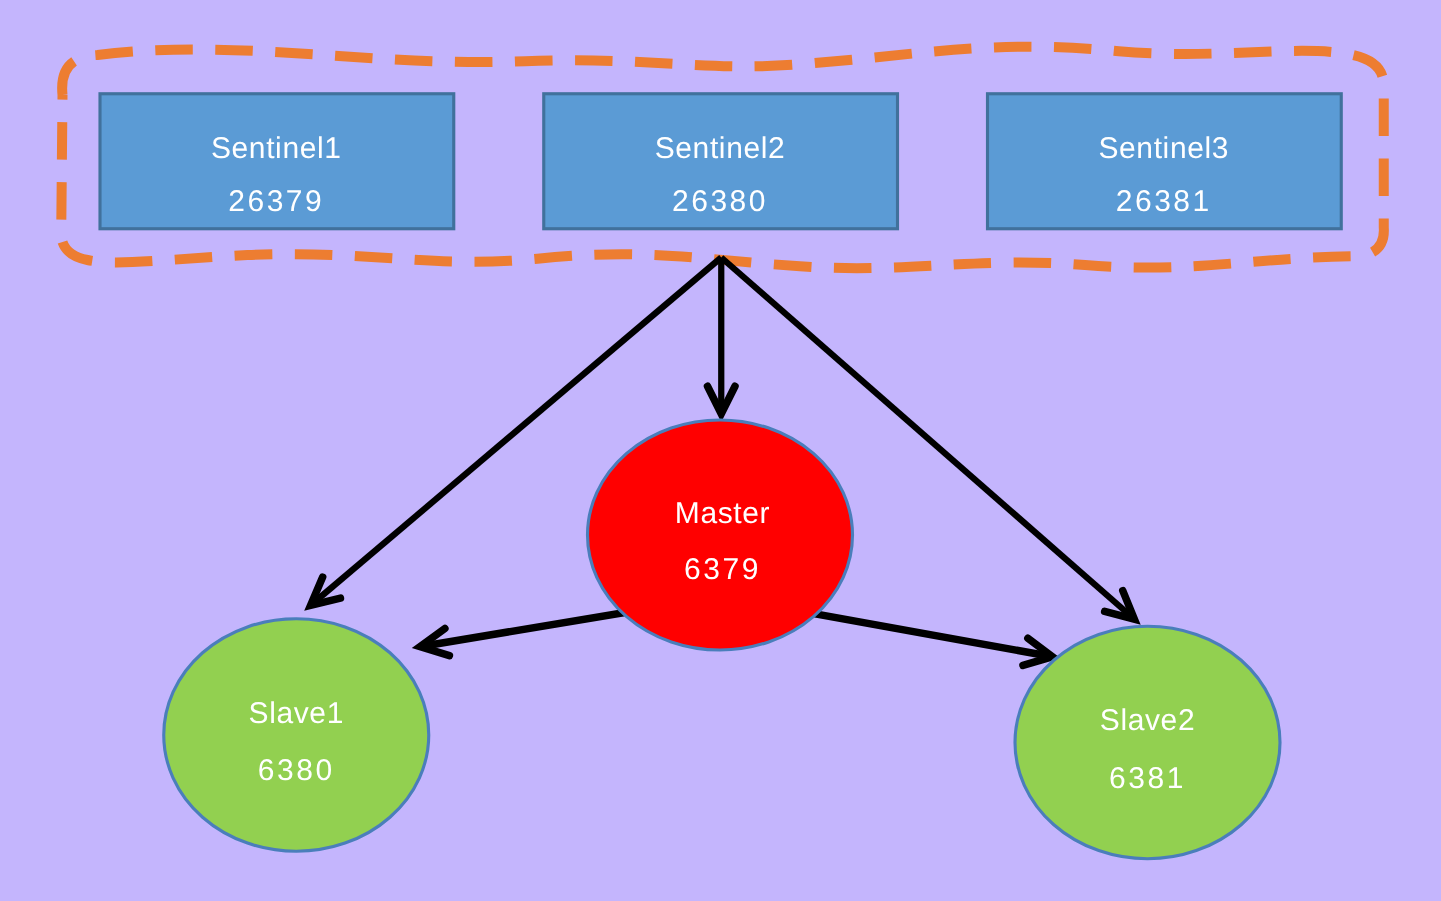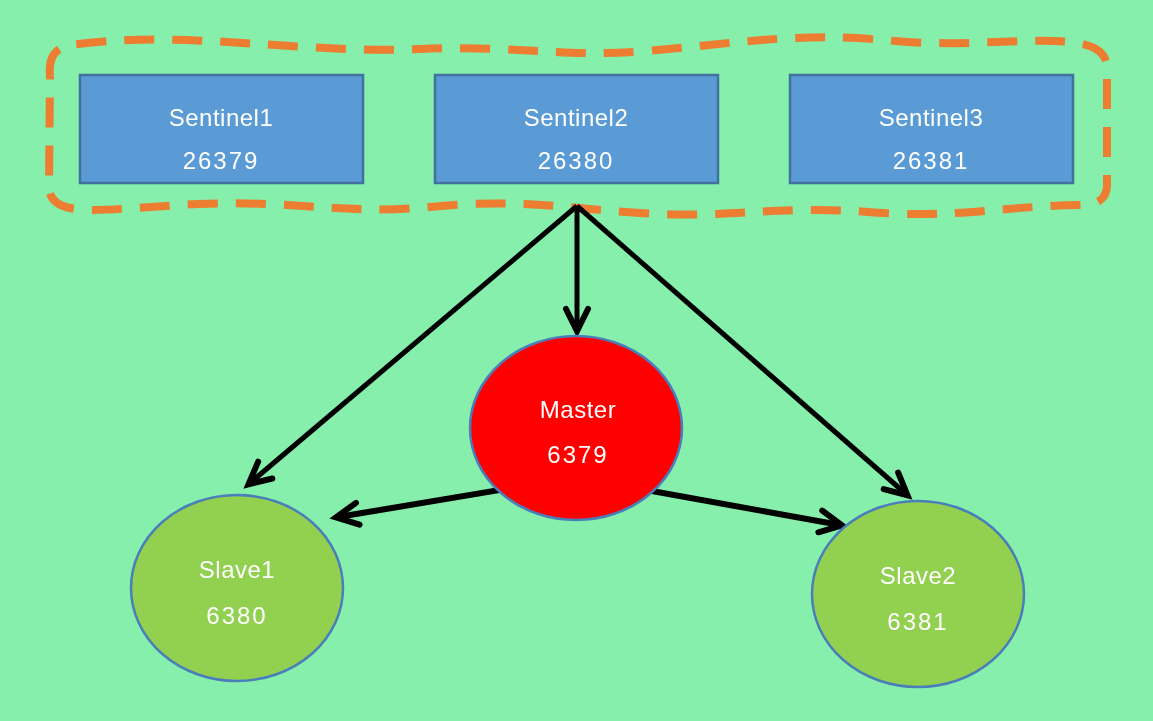--- a/index.html
+++ b/index.html
@@ -1,16 +1,16 @@
 <!DOCTYPE html>
 <html><head>
 <meta charset="utf-8">
 <style>
   html, body { margin: 0; padding: 0; background: #ffffff; }
-  .stage { width: 1153px; height: 721px; position: relative; background: #86efac; }
+  .stage { width: 1153px; height: 721px; position: relative; background: #c4b5fd; }
   svg { display: block; font-family: "Liberation Sans", sans-serif; }
   text.node-label { font-size: 24px; fill: #ffffff; letter-spacing: 0.5px; }
   text.node-port  { font-size: 24px; fill: #ffffff; letter-spacing: 2px; }
 </style>
 </head>
 <body>
 
 <div class="stage">
 <svg width="1153" height="721" viewBox="0 0 1153 721">
 

